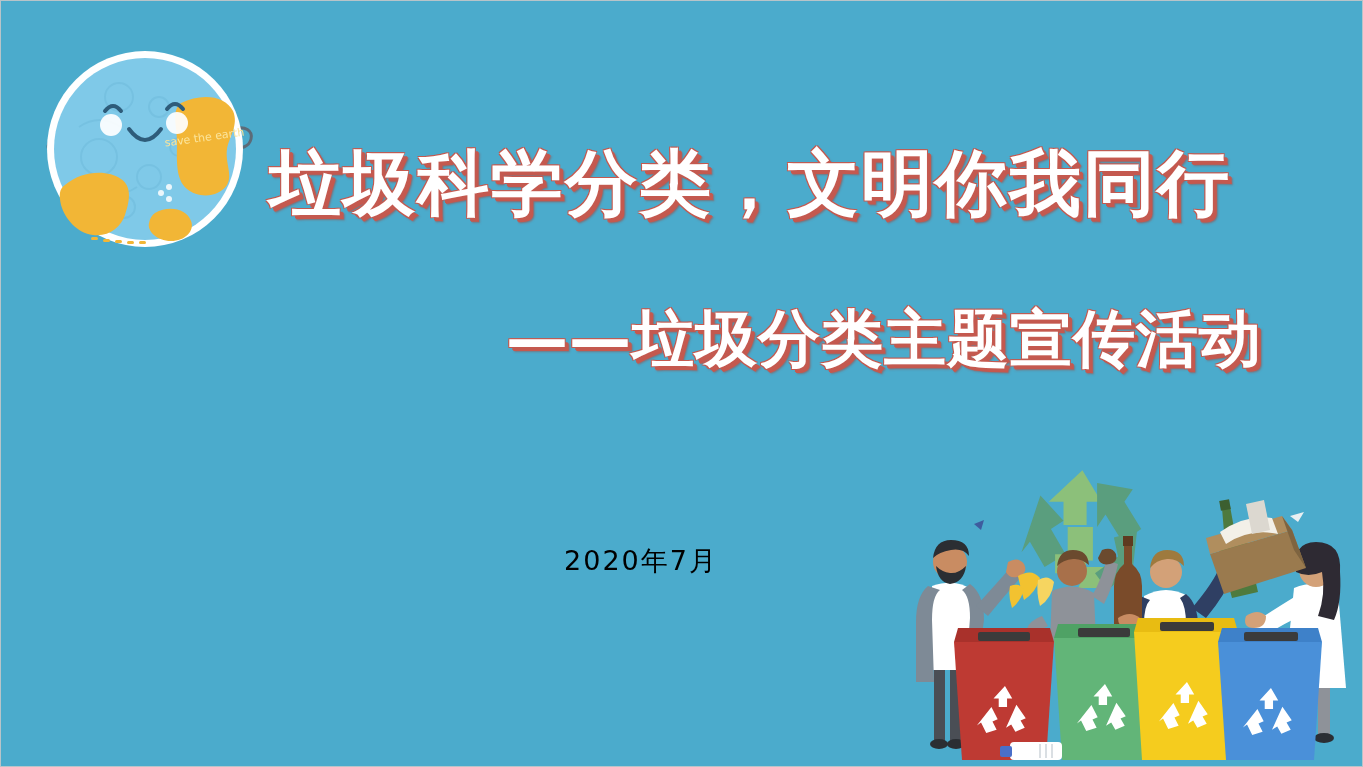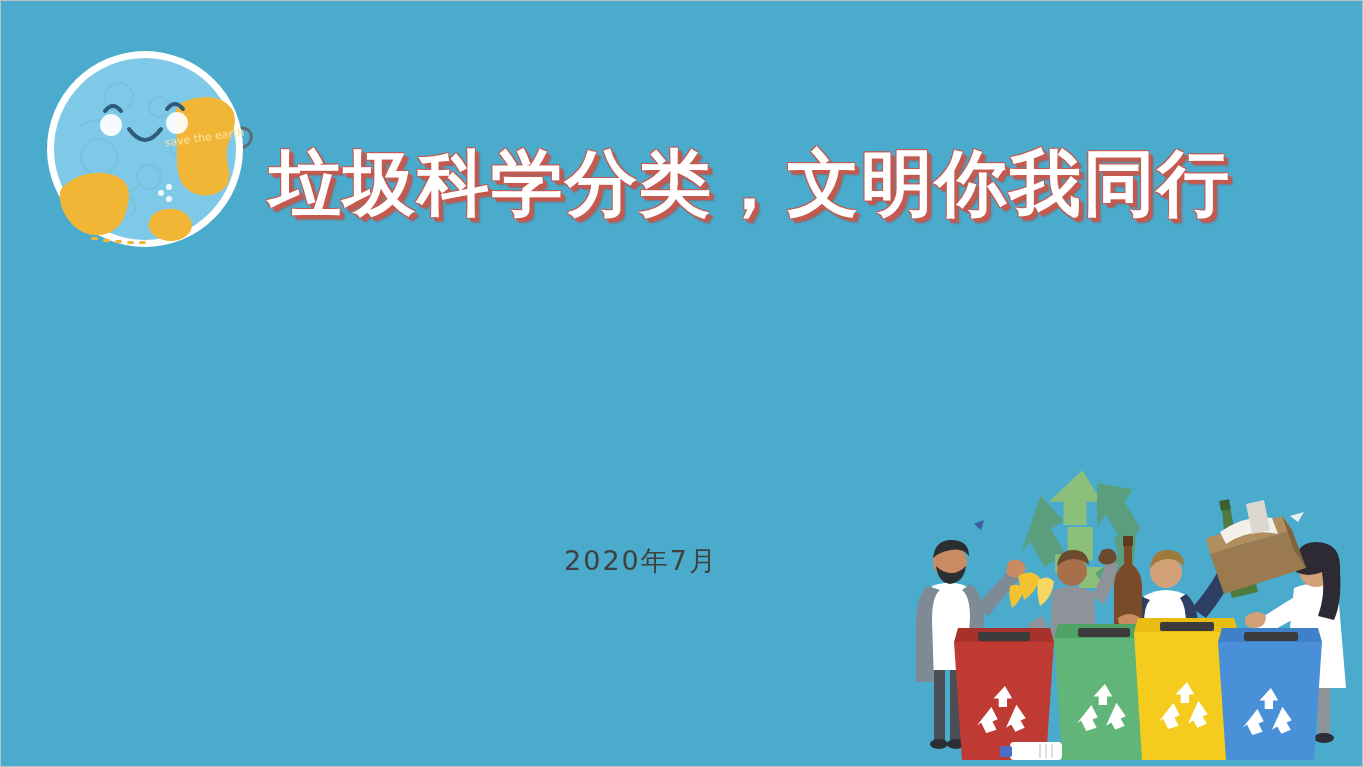--- a/index.html
+++ b/index.html
@@ -90,21 +90,21 @@
     font-size: 29px;
     line-height: 42px;
     color: #17242f;
     letter-spacing: 1px;
     font-family: "DejaVu Sans", "Liberation Sans", sans-serif;
     font-weight: 500;
   }
   .date-line {
     font-size: 27px;
     line-height: 44px;
-    color: #404040;
+    color: #000000;
     letter-spacing: 2px;
     font-family: "DejaVu Sans", "Liberation Sans", sans-serif;
   }
 
   
   .illustration {
     position: absolute;
     right: 0;
     bottom: 0;
     width: 470px;
@@ -168,20 +168,21 @@
         <rect x="74" y="202" width="7" height="3" rx="1.5"></rect>
         <rect x="86" y="203" width="7" height="3" rx="1.5"></rect>
         <rect x="98" y="204" width="7" height="3" rx="1.5"></rect>
         <rect x="110" y="204" width="7" height="3" rx="1.5"></rect>
       </g>
     </svg>
   </div>
 
   <div class="title-block">
     <div class="main-title">垃圾科学分类，文明你我同行</div>
+    <div class="sub-title">——垃圾分类主题宣传活动</div>
   </div>
 
   <div class="footer-block">
     <div class="date-line">2020年7月</div>
   </div>
 
   <div class="illustration">
     <svg viewBox="0 0 470 320" xmlns="http://www.w3.org/2000/svg">
 
       <g transform="translate(140,18) scale(1.05)">

